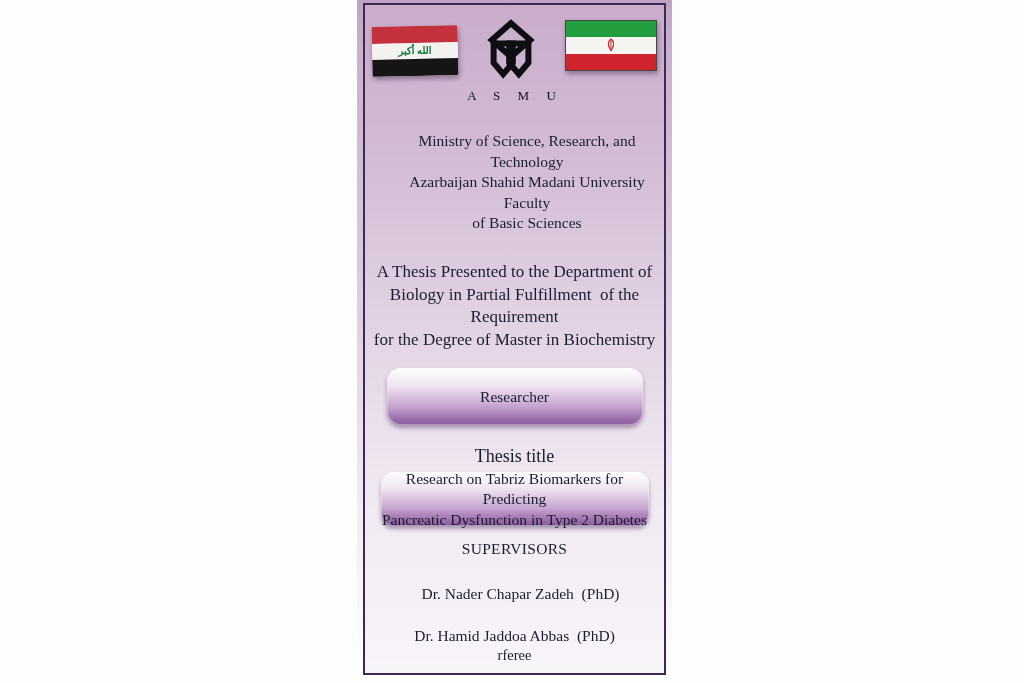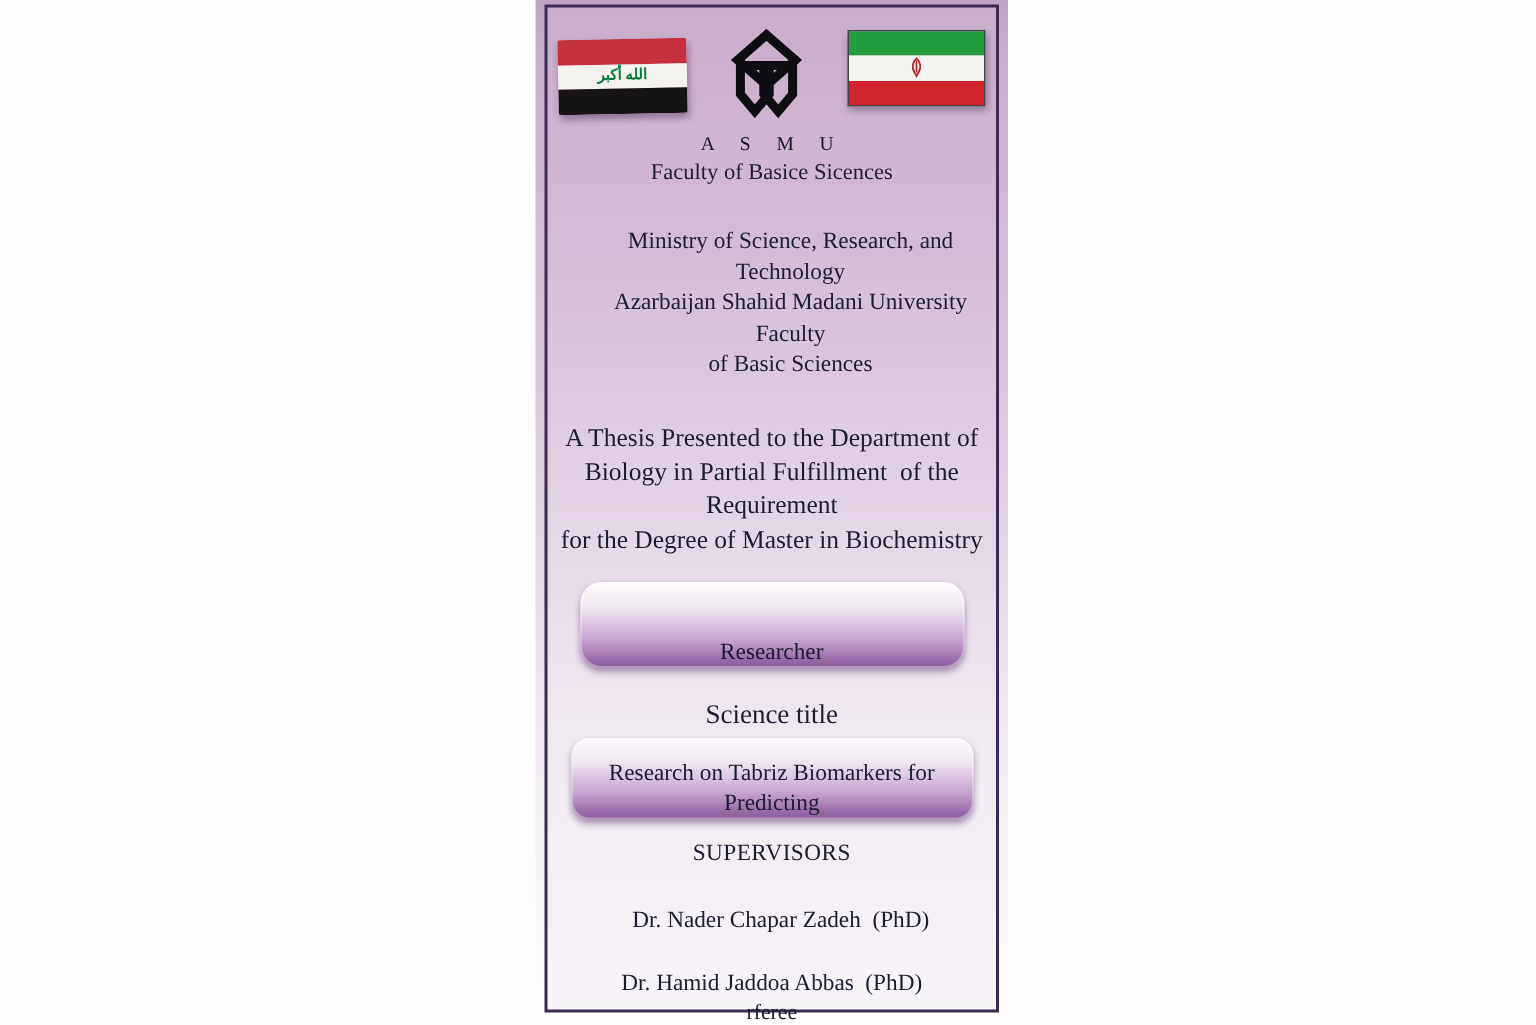--- a/index.html
+++ b/index.html
@@ -57,21 +57,21 @@
     font-size:13px;letter-spacing:7px;margin-top:1px;margin-left:7px;
     color:#14141f;
   }
   .faculty-line{font-size:15px;margin-top:3px;}
   .ministry-block{margin-top:27px;font-size:15.5px;line-height:1.33;padding-left:25px;}
   .statement-block{margin-top:27px;font-size:17px;line-height:1.33;}
   .grad-box{
     margin:0 auto;border-radius:14px;
     background:linear-gradient(180deg,#fefdfe 0%,#f0e6f1 30%,#c5a3ce 68%,#9568a6 92%,#8a5d9b 100%);
     box-shadow:0 3px 4px rgba(80,50,100,0.45), inset 0 0 0 1px rgba(255,255,255,0.35);
-    display:flex;flex-direction:row;justify-content:center;align-items:flex-end;
+    display:flex;flex-direction:column;justify-content:center;
   }
   .researcher-box{margin-top:17px;width:256px;height:57px;font-size:15.5px;line-height:1.3;}
   .thesis-heading{margin-top:21px;font-size:18px;}
   .title-box{margin-top:5px;width:268px;height:54px;font-size:15.5px;line-height:1.3;border-radius:12px;}
   .supervisors-heading{margin-top:14px;font-size:15.5px;letter-spacing:0.3px;}
   .sup1{margin-top:27px;font-size:15.5px;padding-left:12px;}
   .sup2{margin-top:24px;font-size:15.5px;}
   .referee-label{margin-top:2px;font-size:14.5px;}
   .referee-name{margin-top:1px;font-size:15.5px;}
   .footer-block{margin-top:26px;font-size:15.5px;line-height:1.2;}
@@ -106,42 +106,42 @@
         <div class="stripe" style="background:#f6f4f0">
           <svg class="emblem" viewBox="0 0 20 20">
             <path d="M10 2 C13.5 5 14.5 10 12 14 L10 17.5 L8 14 C5.5 10 6.5 5 10 2 Z" fill="none" stroke="#c42028" stroke-width="1.6"></path>
             <line x1="10" y1="4" x2="10" y2="14.5" stroke="#c42028" stroke-width="1.4"></line>
           </svg>
         </div>
         <div class="stripe" style="background:#d0242e"></div>
       </div>
     </div>
 
-    <div class="faculty-line">Faculty of Basice Sicences</div>
 
     <div class="ministry-block">
       <div>Ministry of Science, Research, and Technology</div>
       <div>Azarbaijan Shahid Madani University Faculty</div>
       <div>of Basic Sciences</div>
     </div>
 
     <div class="statement-block">
       <div>A Thesis Presented to the Department of</div>
       <div>Biology in Partial Fulfillment&nbsp; of the Requirement</div>
       <div>for the Degree of Master in Biochemistry</div>
     </div>
 
     <div class="grad-box researcher-box">
       <div>Researcher</div>
     </div>
 
-    <div class="thesis-heading">Science title</div>
+    <div class="thesis-heading">Thesis title</div>
 
     <div class="grad-box title-box">
       <div>Research on Tabriz Biomarkers for Predicting</div>
+      <div>Pancreatic Dysfunction in Type 2 Diabetes</div>
     </div>
 
     <div class="supervisors-heading">SUPERVISORS</div>
 
     <div class="sup1">Dr. Nader Chapar Zadeh&nbsp; (PhD)</div>
     <div class="sup2">Dr. Hamid Jaddoa Abbas&nbsp; (PhD)</div>
     <div class="referee-label">rferee</div>
 
     <div class="footer-block">
       <div>Tabriz - Iran</div>

